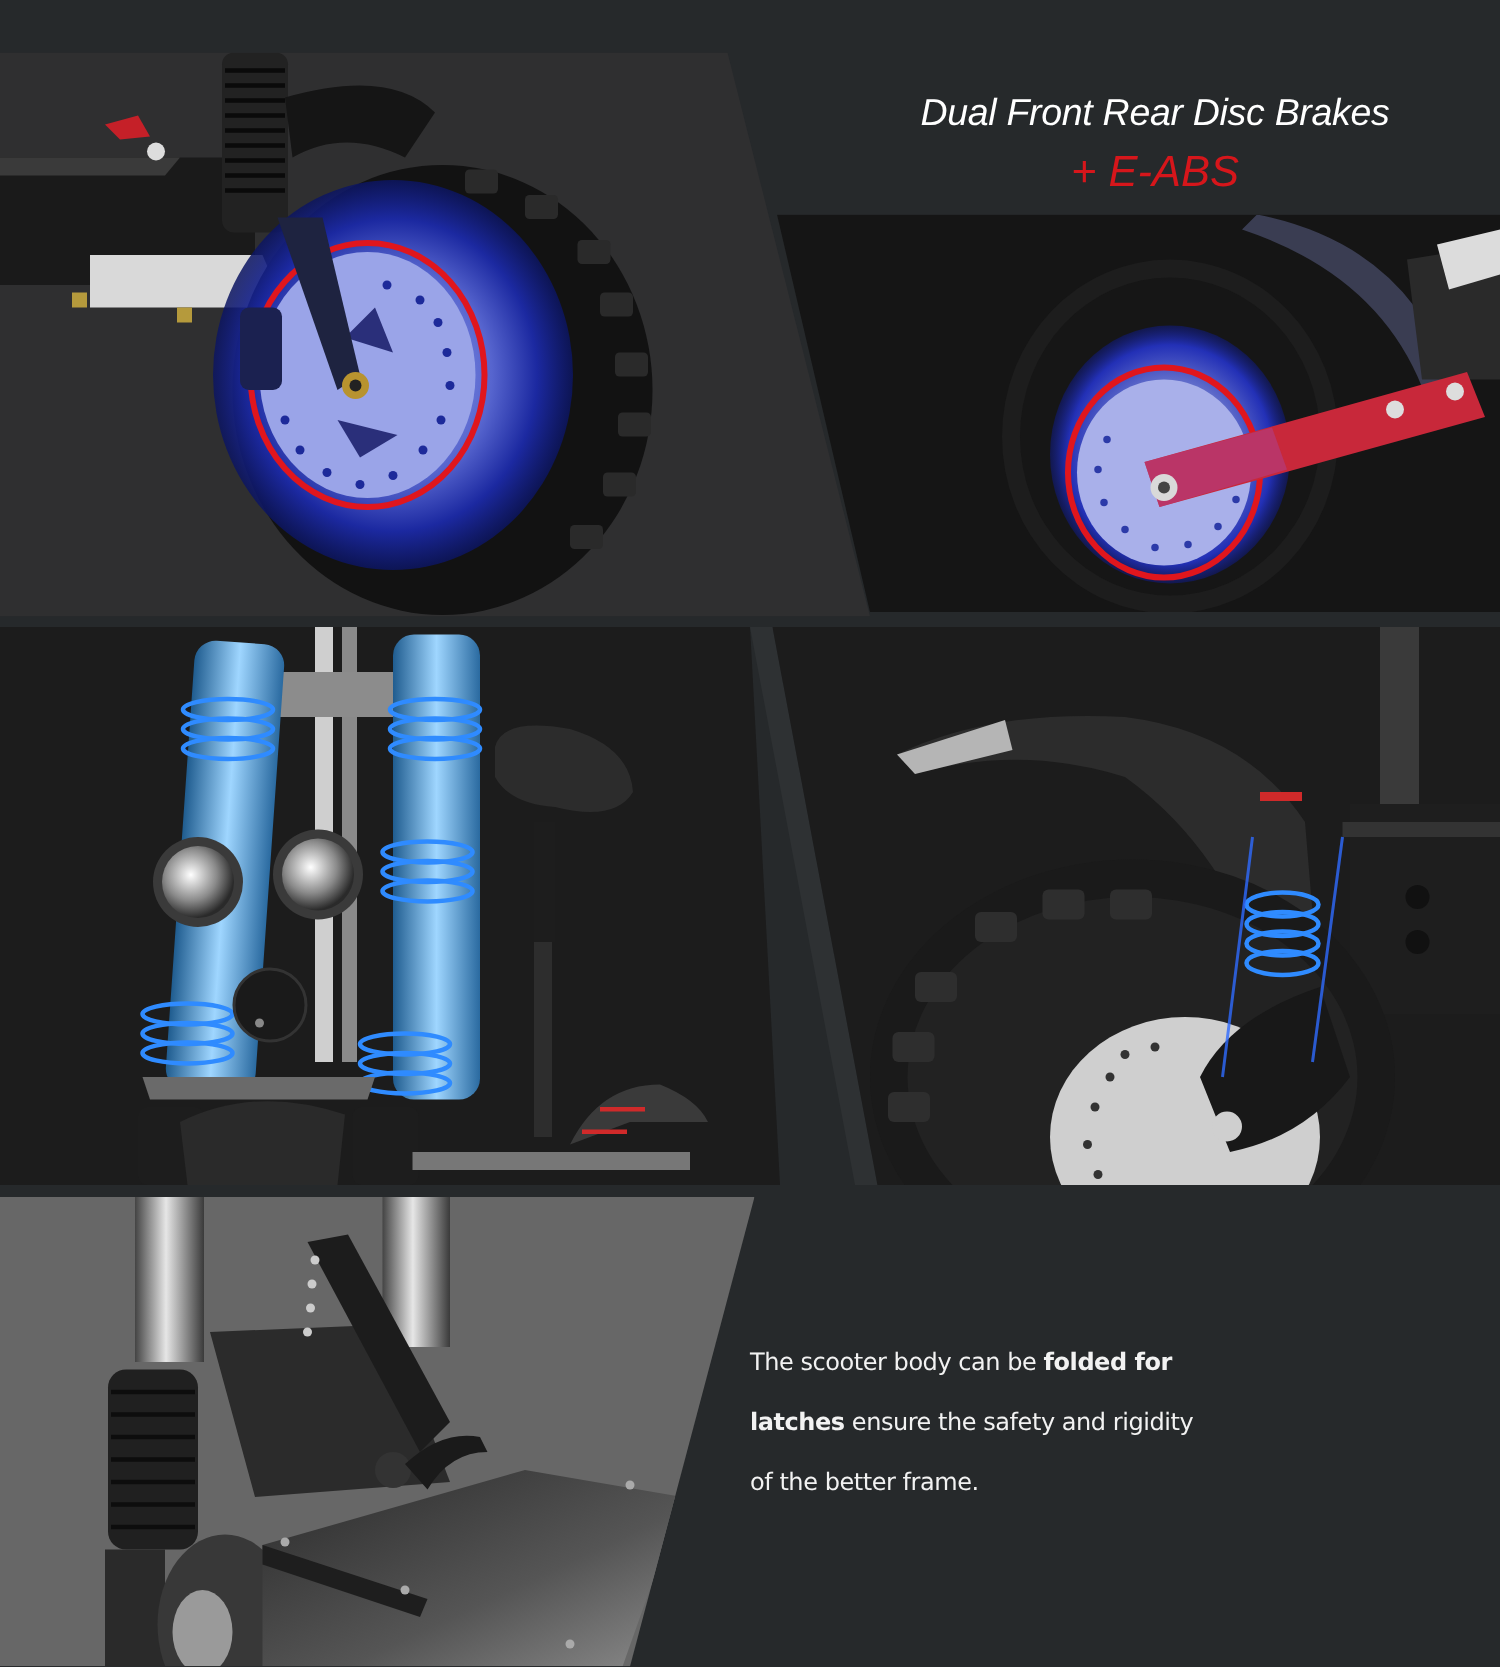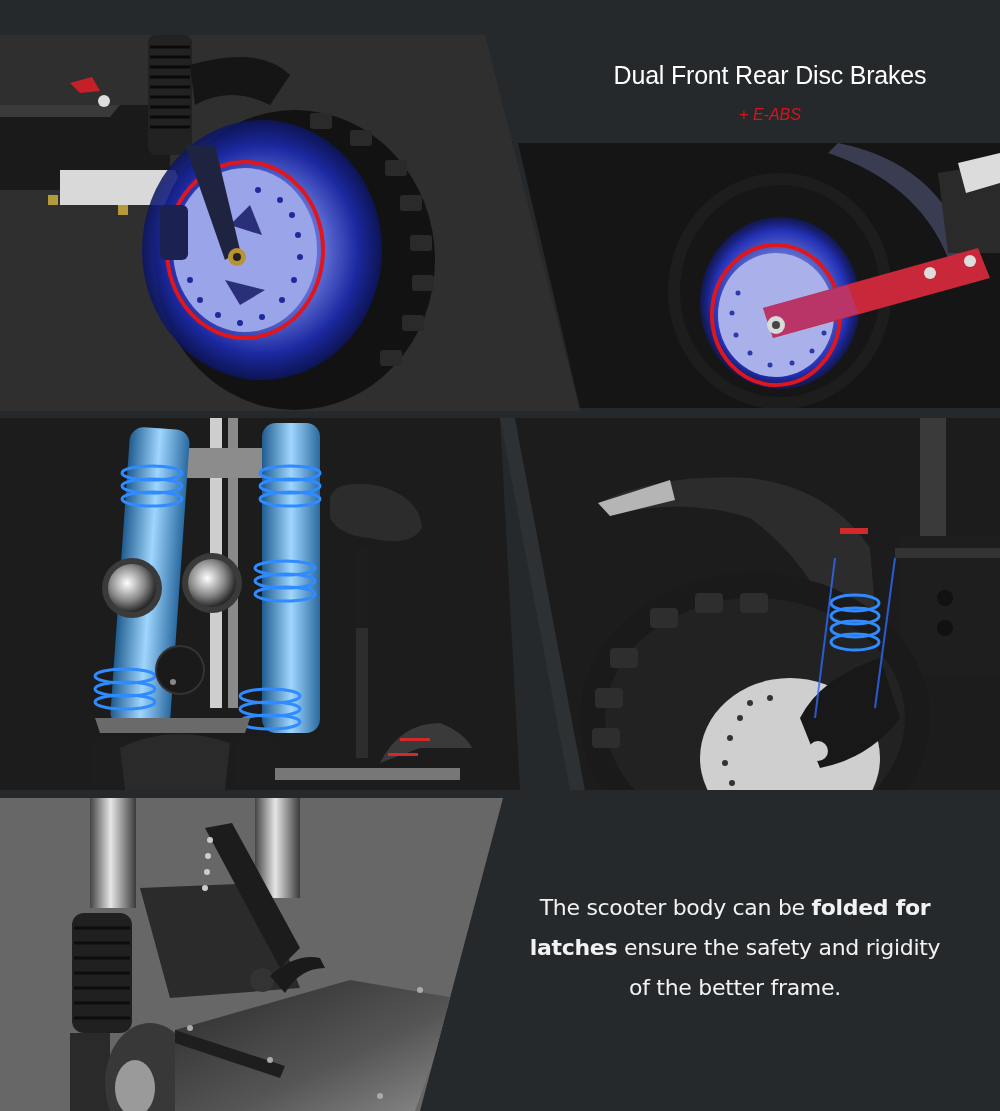--- a/index.html
+++ b/index.html
@@ -37,32 +37,32 @@
     left: 0; top: 798px; width: 505px; height: 313px;
     background: #676767;
     clip-path: polygon(0 0, 503px 0, 420px 313px, 0 313px);
   }
 
   
   .headline {
     position: absolute; left: 560px; top: 58px; width: 420px; text-align: center;
   }
   .headline .h1 {
-    display: block; color: #ffffff; font-size: 25px; line-height: 34px;
+    display: block; color: #ffffff; font-style: italic; font-size: 25px; line-height: 34px;
     letter-spacing: -0.2px;
   }
   .headline .h2 {
-    display: block; color: #d6161b; font-style: italic; font-size: 16px; line-height: 34px;
+    display: block; color: #d6161b; font-style: italic; font-size: 29px; line-height: 34px;
     margin-top: 6px;
   }
 
   
   .body-copy {
-    position: absolute; left: 500px; top: 888px; width: 470px; text-align: center;
-    color: #f2f2f2; font-family: "DejaVu Sans", sans-serif; font-size: 22px; line-height: 40px;
+    position: absolute; left: 500px; top: 888px; width: 470px; text-align: left;
+    color: #f2f2f2; font-family: "DejaVu Sans", sans-serif; font-size: 16px; line-height: 40px;
     letter-spacing: -0.3px;
   }
   .body-copy b { font-weight: bold; }
 
   svg { display: block; }
 </style>
 </head>
 <body>
 
 <div class="panel" id="p-front">

